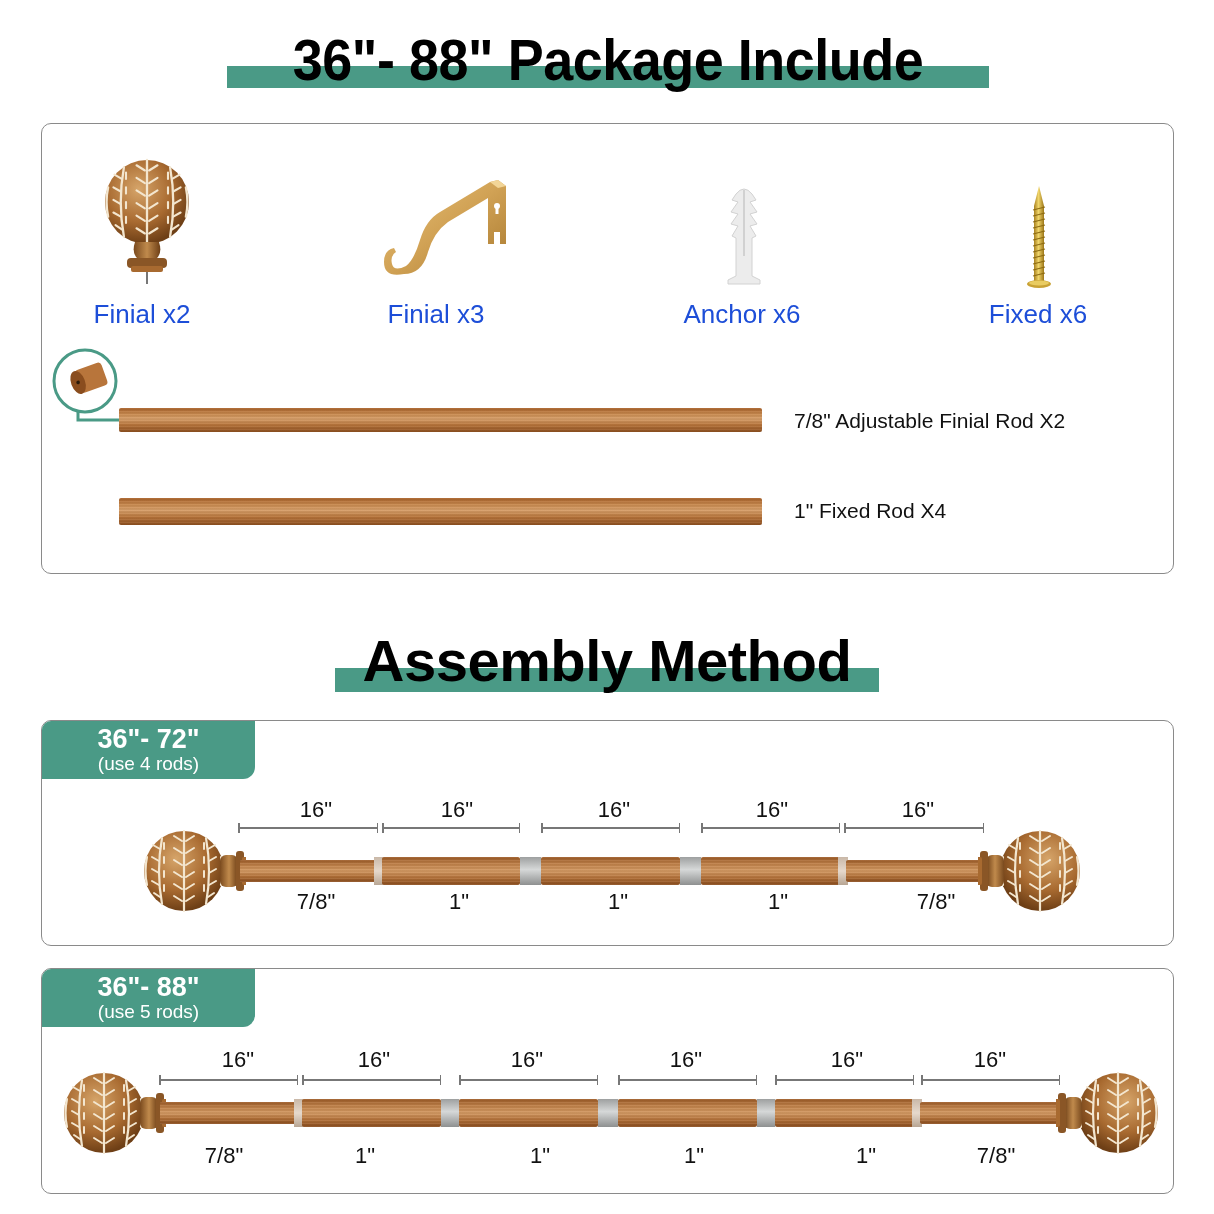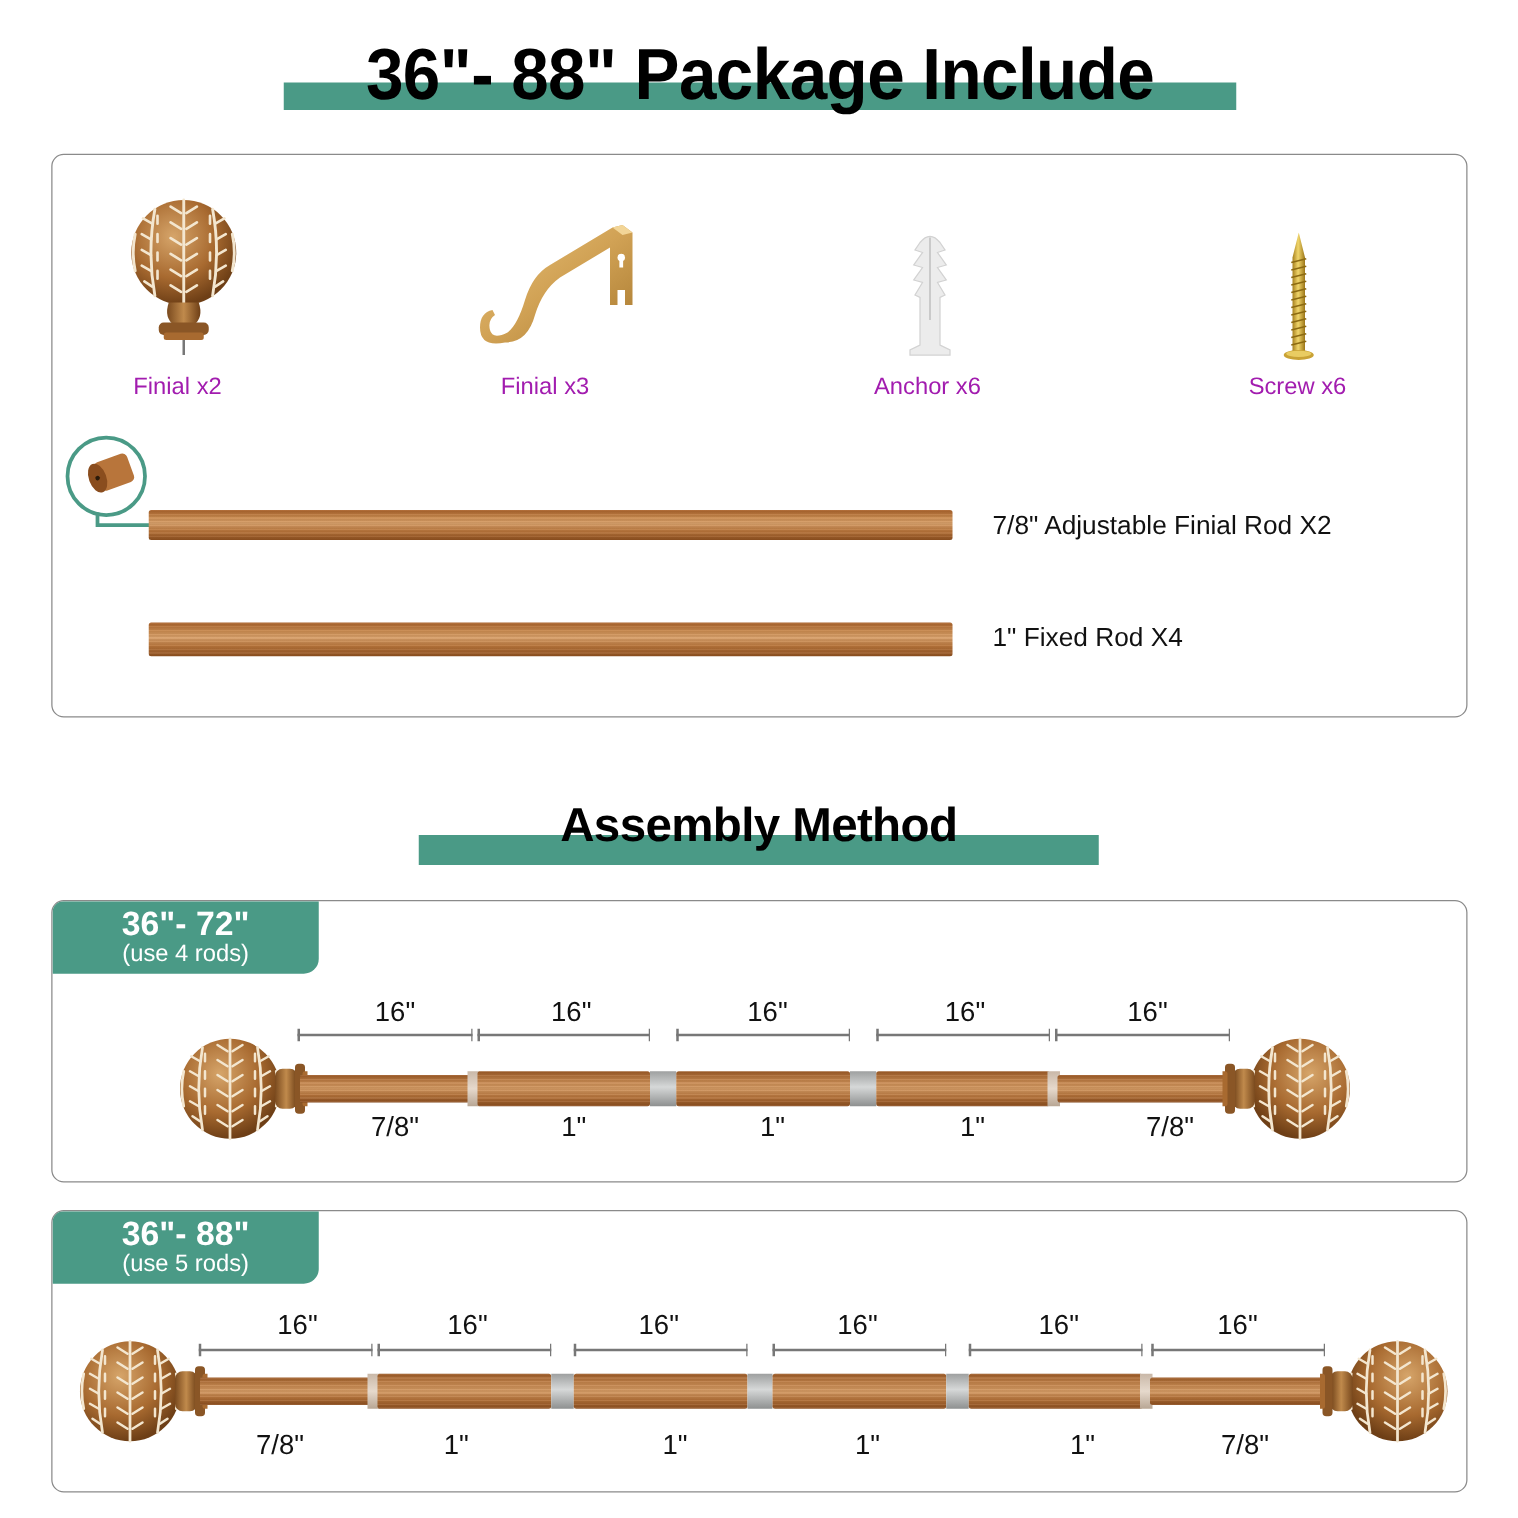--- a/index.html
+++ b/index.html
@@ -9,29 +9,29 @@
   .heading { position: absolute; display: flex; justify-content: center; }
   .heading .bar { position: absolute; left: 0; right: 0; background: #4a9a86; }
   .heading .text { position: relative; font-weight: bold; color: #000; white-space: nowrap; letter-spacing: -0.5px; }
 
   #h1 { left: 227px; top: 28px; width: 762px; height: 72px; }
   #h1 .bar { top: 38px; height: 22px; }
   #h1 .text { font-size: 58px; line-height: 64px; transform: scaleX(0.93); }
 
   #h2 { left: 335px; top: 628px; width: 544px; height: 72px; }
   #h2 .bar { top: 40px; height: 24px; }
-  #h2 .text { font-size: 38px; line-height: 66px; }
+  #h2 .text { font-size: 58px; line-height: 66px; }
 
   .panel { position: absolute; border: 1.5px solid #8a8a8a; border-radius: 10px; background: #fff; }
   #pkg { left: 41px; top: 123px; width: 1133px; height: 451px; }
   #asm1 { left: 41px; top: 720px; width: 1133px; height: 226px; overflow: hidden; }
   #asm2 { left: 41px; top: 968px; width: 1133px; height: 226px; overflow: hidden; }
 
   .item { position: absolute; width: 200px; text-align: center; }
-  .item .label { font-size: 19px; color: #a21caf; position: absolute; top: 175px; left: 0; right: 0; }
+  .item .label { font-size: 26px; color: #1d4ed8; position: absolute; top: 175px; left: 0; right: 0; }
   .item svg { position: absolute; }
 
   .rod { position: absolute; height: 24px; border-radius: 2px;
          background: linear-gradient(180deg, #a8612a 0%, #c98a4f 25%, #d8a06a 45%, #b8753b 70%, #8e5020 100%); }
   .rod::after { content: ""; position: absolute; inset: 0;
          background: repeating-linear-gradient(180deg, rgba(255,255,255,0.06) 0 1px, rgba(0,0,0,0.05) 1px 3px); }
   .rod-label { position: absolute; font-size: 21px; color: #111; }
 
   .badge { position: absolute; left: 0; top: 0; width: 213px; height: 58px; background: #4a9a86;
            border-radius: 0 0 12px 0; color: #fff; text-align: center; }
@@ -154,21 +154,21 @@
         <line x1="9" y1="60" x2="21" y2="57"></line>
           <line x1="9" y1="66" x2="21" y2="63"></line>
         <line x1="9" y1="72" x2="21" y2="69"></line>
           <line x1="9" y1="78" x2="21" y2="75"></line>
         <line x1="9" y1="84" x2="21" y2="81"></line>
           <line x1="9" y1="90" x2="21" y2="87"></line>
       </g>
       <ellipse cx="15" cy="98" rx="12" ry="4" fill="#c9a235"></ellipse>
       <ellipse cx="15" cy="97" rx="10" ry="2.5" fill="#e9cc62"></ellipse>
     </svg>
-    <div class="label">Screw x6</div>
+    <div class="label">Fixed x6</div>
   </div>
 
   <svg style="position:absolute; left:10px; top:224px;" width="80" height="76" viewBox="0 0 80 76">
     <circle cx="33" cy="33" r="31" fill="#fff" stroke="#4a9a86" stroke-width="3"></circle>
     <path d="M26,62 L26,72 L70,72" fill="none" stroke="#4a9a86" stroke-width="3"></path>
     <g transform="rotate(-20 33 33)">
       <rect x="26" y="20" width="28" height="24" rx="4" fill="#b8753b"></rect>
       <ellipse cx="26" cy="32" rx="7" ry="12" fill="#8a4d1e"></ellipse>
       <circle cx="26" cy="32" r="1.8" fill="#2a1a0a"></circle>
     </g>

